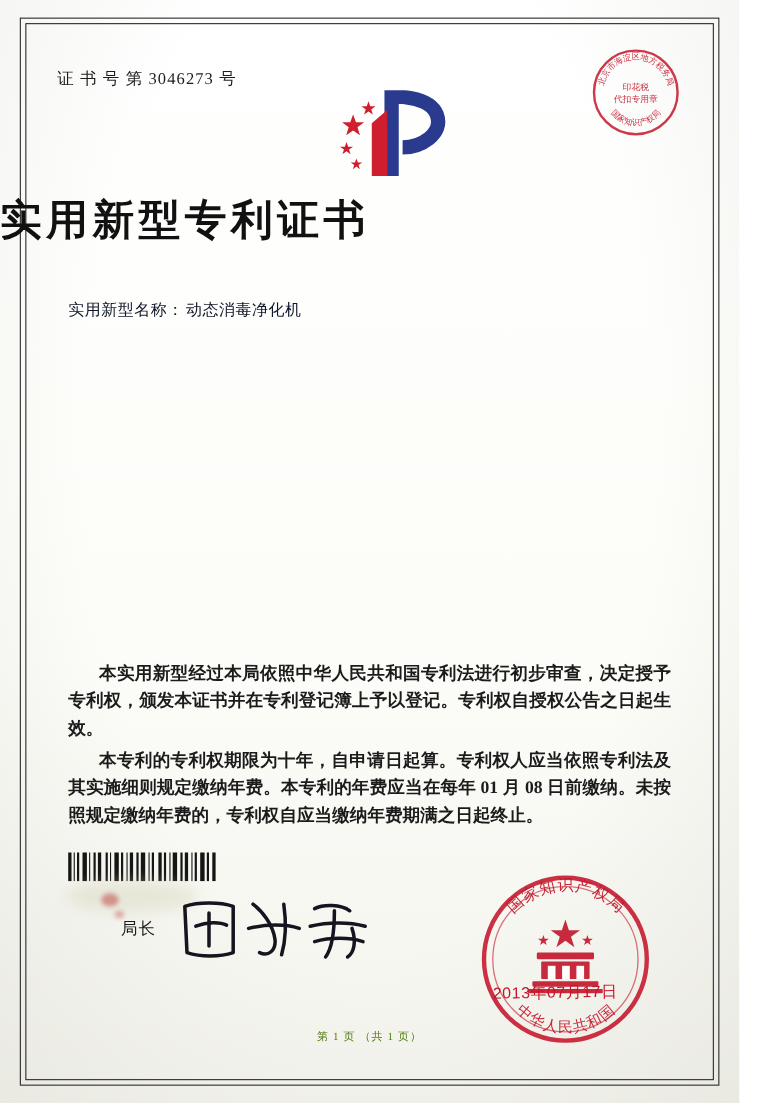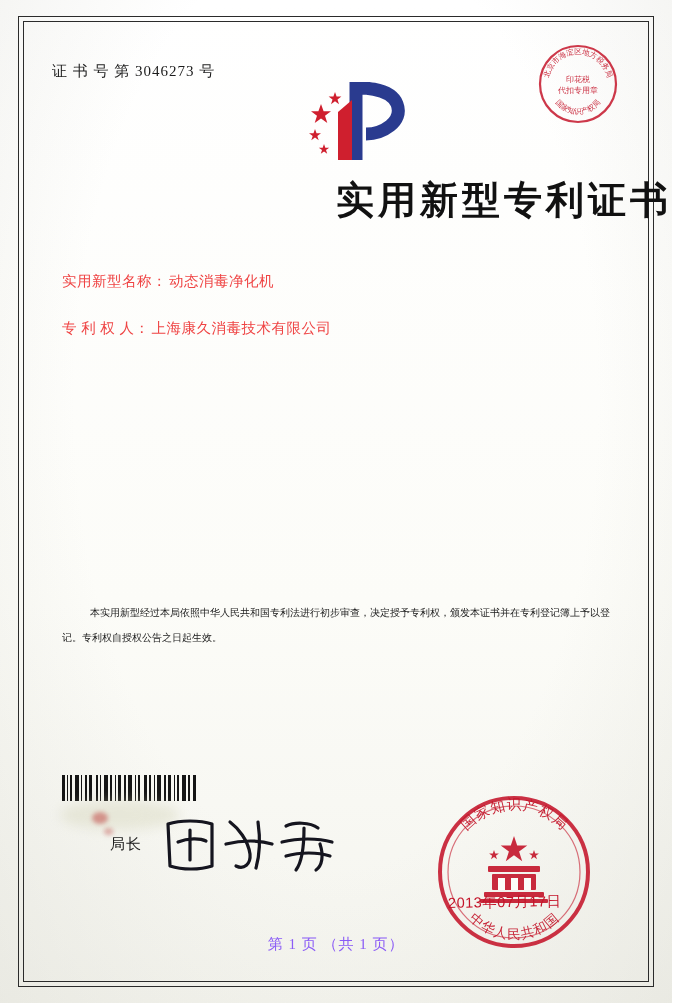--- a/index.html
+++ b/index.html
@@ -76,61 +76,62 @@
     width: 112px;
     height: 82px;
   }
 
   
   .title {
     position: absolute;
     left: 0;
     right: 0;
     top: 175px;
-    text-align: right;
+    text-align: left;
     font-size: 38px;
     font-weight: bold;
     letter-spacing: 4px;
     color: #111;
     font-family: "Liberation Serif", "DejaVu Serif", serif;
   }
 
   
   .fields {
     position: absolute;
     left: 62px;
     top: 272px;
     right: 60px;
   }
   .field-row {
     display: flex;
     align-items: baseline;
     margin-bottom: 28px;
     font-size: 14.5px;
-    color: #ef4444;
+    color: #0f172a;
   }
   .field-label {
     white-space: pre;
     letter-spacing: 0.5px;
   }
   .field-value {
     margin-left: 2px;
     letter-spacing: 0.5px;
   }
 
   
   .body-text {
     position: absolute;
     left: 62px;
     right: 62px;
     top: 600px;
-    font-size: 10px;
+    font-size: 16px;
     line-height: 25px;
     text-align: justify;
     color: #1b1b1b;
+    font-weight: bold;
   }
   .body-text p {
     margin: 0 0 4px 0;
     text-indent: 28px;
   }
 
   
   .barcode {
     position: absolute;
     left: 62px;
@@ -193,23 +194,23 @@
   .smudge-b { left: 104px; top: 828px; width: 9px; height: 7px; background: rgba(186,42,42,0.35); }
   .smudge-c { left: 60px; top: 800px; width: 120px; height: 30px; background: rgba(206,206,176,0.35); filter: blur(6px); }
 
   
   .footer {
     position: absolute;
     left: 0;
     right: 0;
     top: 935px;
     text-align: center;
-    font-size: 15px;
+    font-size: 10px;
     letter-spacing: 1px;
-    color: #8b5cf6;
+    color: #4d7c0f;
   }
 </style>
 </head>
 <body>
 
 <div class="page">
   <div class="paper-tint"></div>
 
   <div class="border-outer"></div>
   <div class="border-inner"></div>
@@ -248,28 +249,25 @@
     </svg>
   </div>
 
   <div class="title">实用新型专利证书</div>
 
   <div class="fields">
     <div class="field-row">
       <span class="field-label">实用新型名称：</span>
       <span class="field-value">动态消毒净化机</span>
     </div>
-    <div class="field-row">
-      <span class="field-label">专 利 权 人：</span>
-      <span class="field-value">上海康久消毒技术有限公司</span>
-    </div>
   </div>
 
   <div class="body-text">
     <p>本实用新型经过本局依照中华人民共和国专利法进行初步审查，决定授予专利权，颁发本证书并在专利登记簿上予以登记。专利权自授权公告之日起生效。</p>
+    <p>本专利的专利权期限为十年，自申请日起算。专利权人应当依照专利法及其实施细则规定缴纳年费。本专利的年费应当在每年 01 月 08 日前缴纳。未按照规定缴纳年费的，专利权自应当缴纳年费期满之日起终止。</p>
   </div>
 
   <div class="barcode">
     <span style="width:3px"></span>
       <span style="width:2px;background:transparent"></span>
     <span style="width:1px"></span>
       <span style="width:2px;background:transparent"></span>
     <span style="width:2px"></span>
       <span style="width:3px;background:transparent"></span>
     <span style="width:4px"></span>

